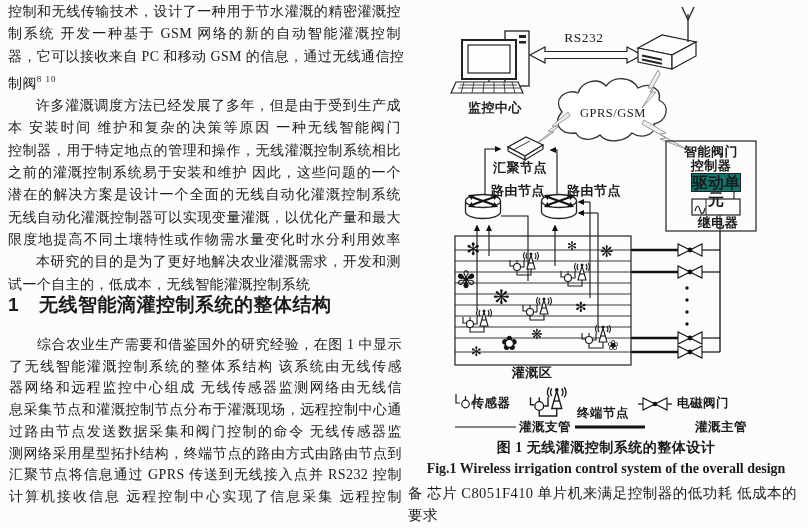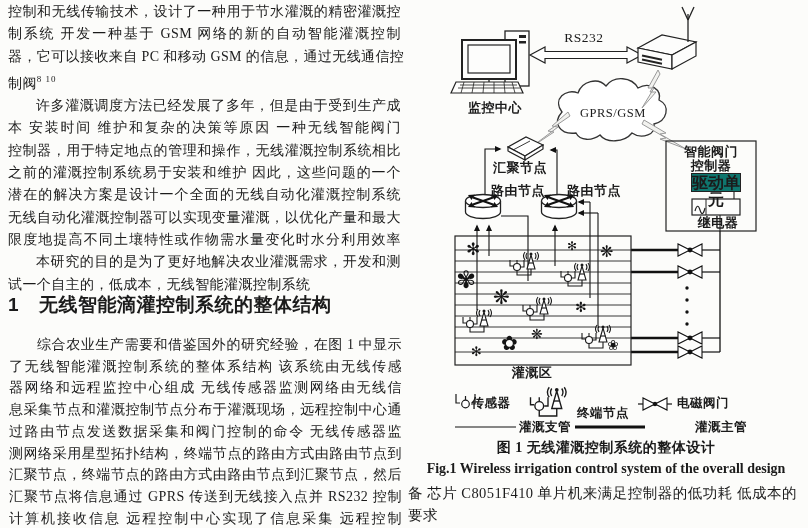--- a/index.html
+++ b/index.html
@@ -73,21 +73,20 @@
       <span class="hnum">1</span><span>无线智能滴灌控制系统的整体结构</span>
     </div>
 
     <div id="block2">
       <div class="ln ind">综合农业生产需要和借鉴国外的研究经验，在图 1 中显示</div>
       <div class="ln">了无线智能灌溉控制系统的整体系结构 该系统由无线传感</div>
       <div class="ln">器网络和远程监控中心组成 无线传感器监测网络由无线信</div>
       <div class="ln">息采集节点和灌溉控制节点分布于灌溉现场，远程控制中心通</div>
       <div class="ln">过路由节点发送数据采集和阀门控制的命令 无线传感器监</div>
       <div class="ln">测网络采用星型拓扑结构，终端节点的路由方式由路由节点到</div>
-      <div class="ln">汇聚节点，终端节点的路由方式由路由节点到汇聚节点，然后</div>
       <div class="ln">汇聚节点将信息通过 GPRS 传送到无线接入点并 RS232 控制</div>
       <div class="ln">计算机接收信息 远程控制中心实现了信息采集 远程控制</div>
     </div>
   </div>
 
   <div id="figure">
 
     <svg id="fig-svg" width="404" height="486" viewBox="0 0 404 486">
       <defs>
         <marker id="arr" markerWidth="8" markerHeight="8" refX="5" refY="3" orient="auto" markerUnits="userSpaceOnUse">

